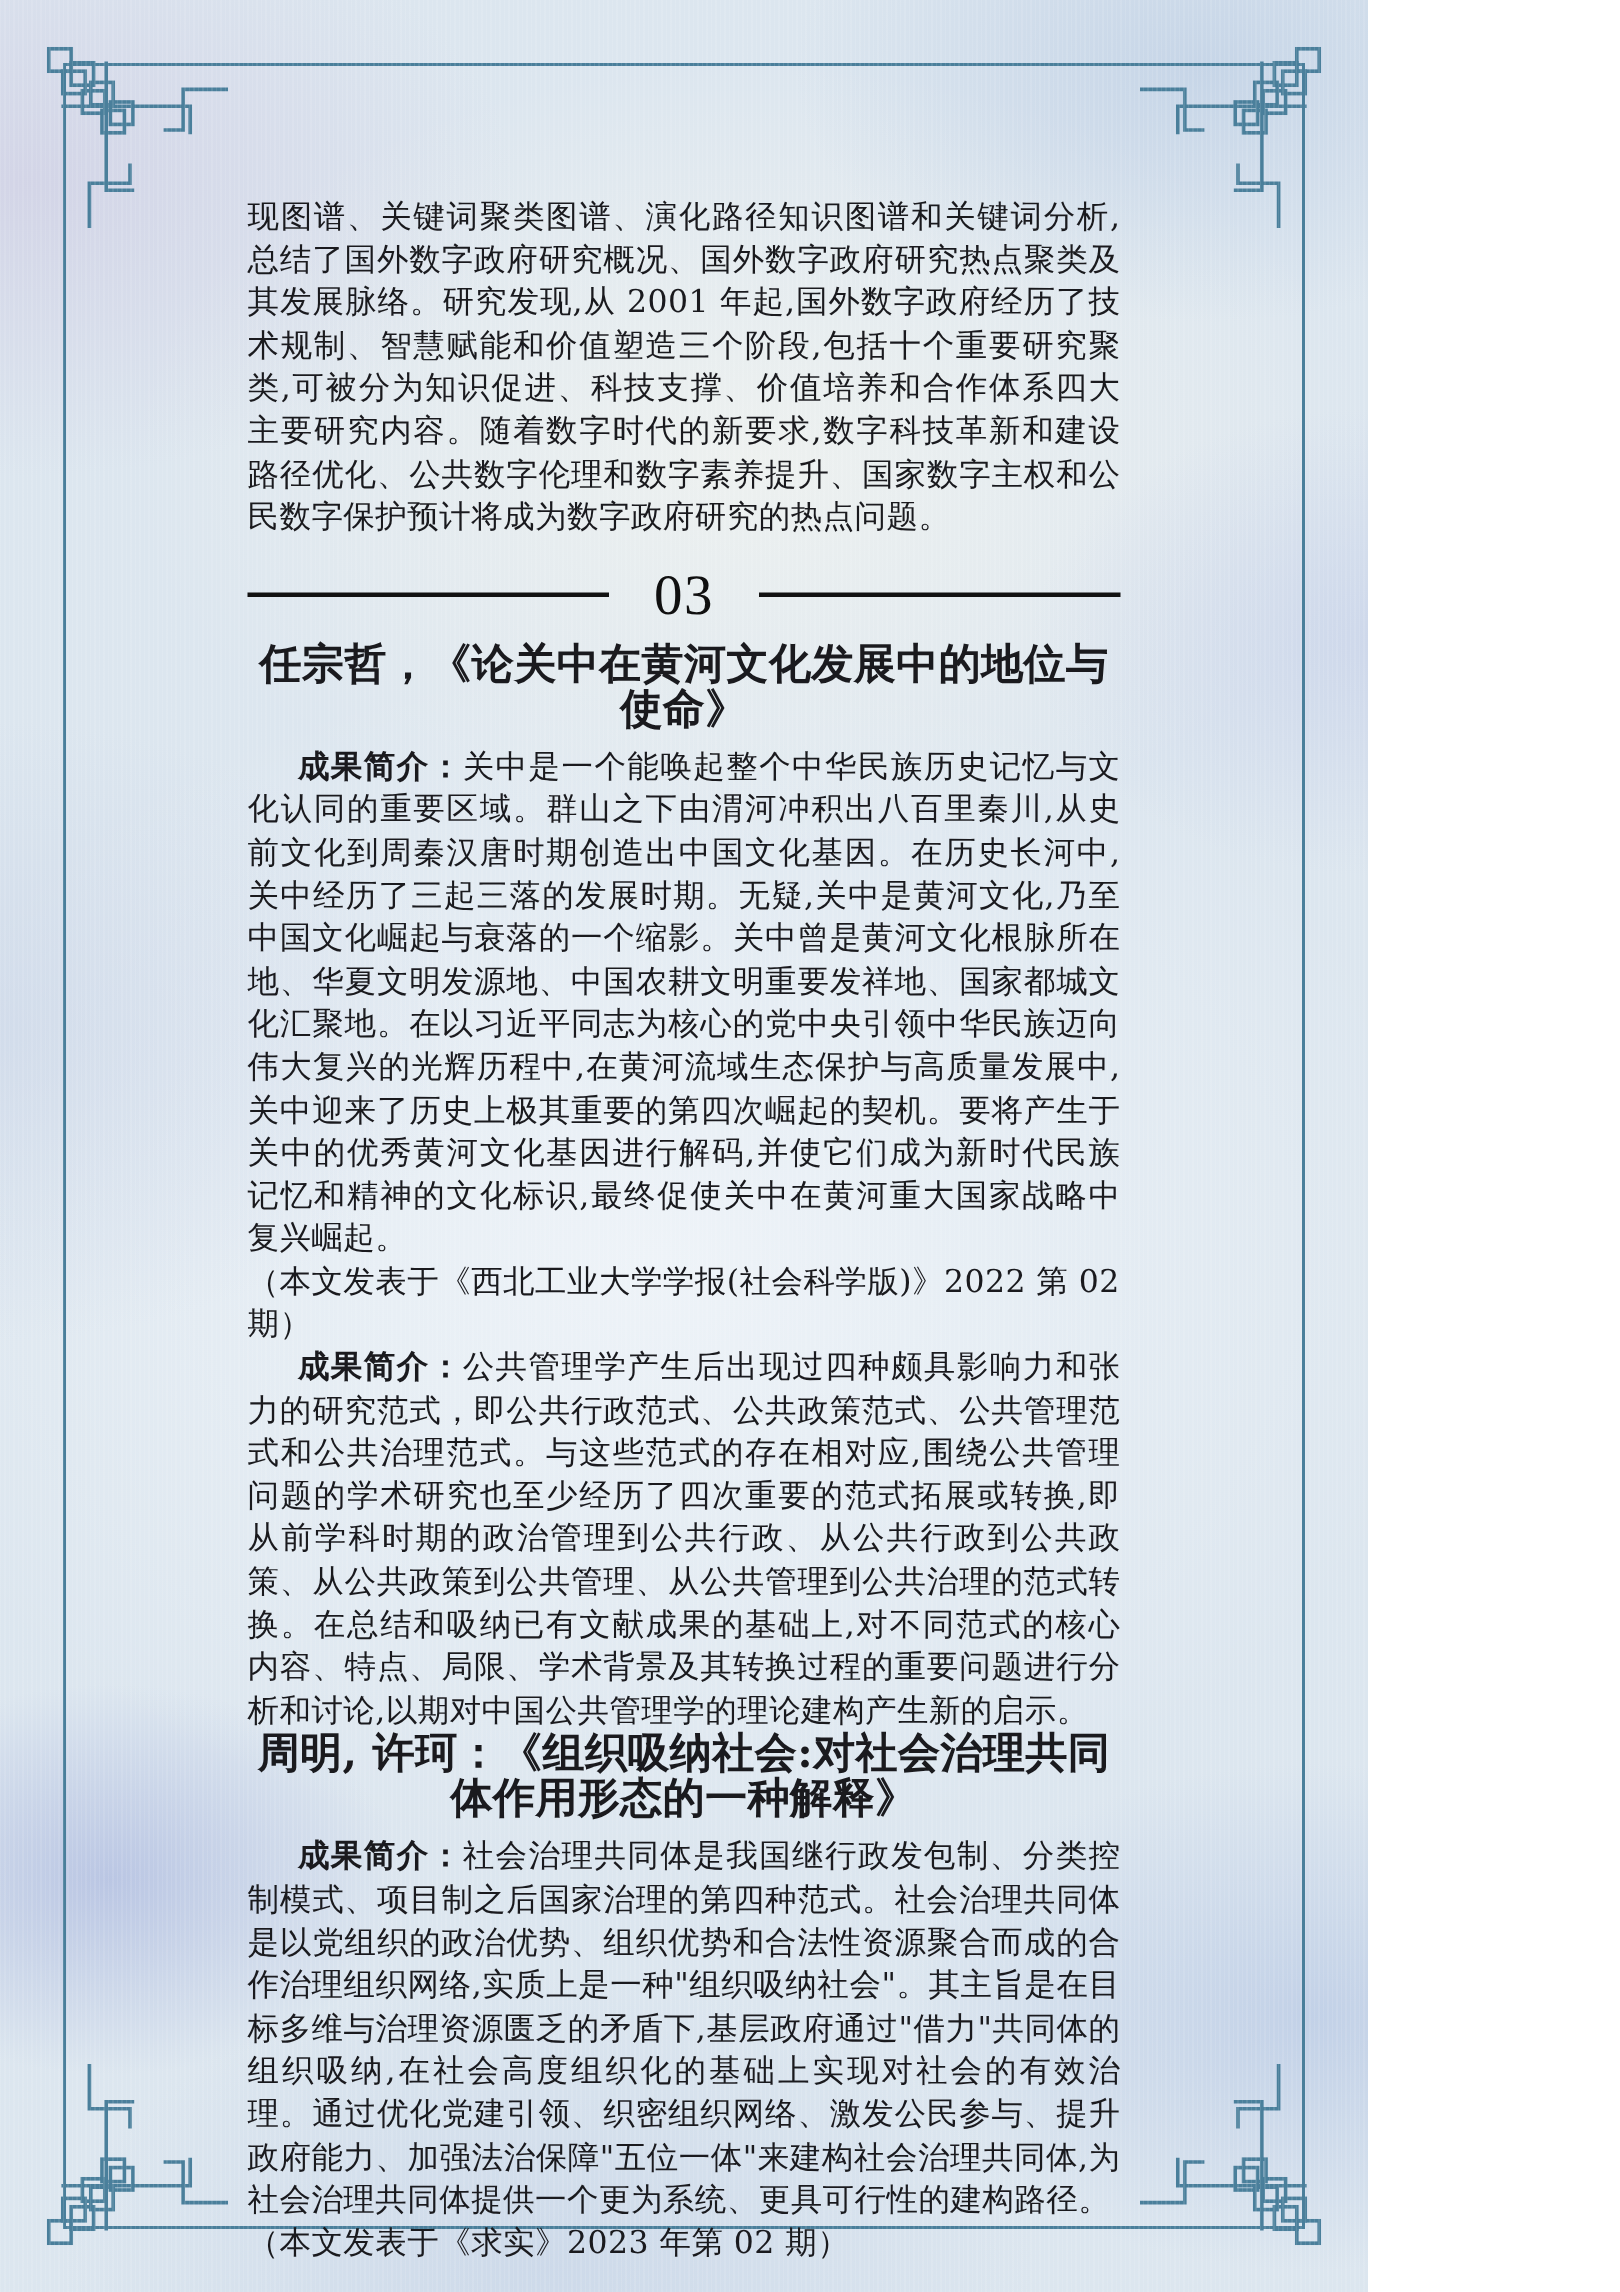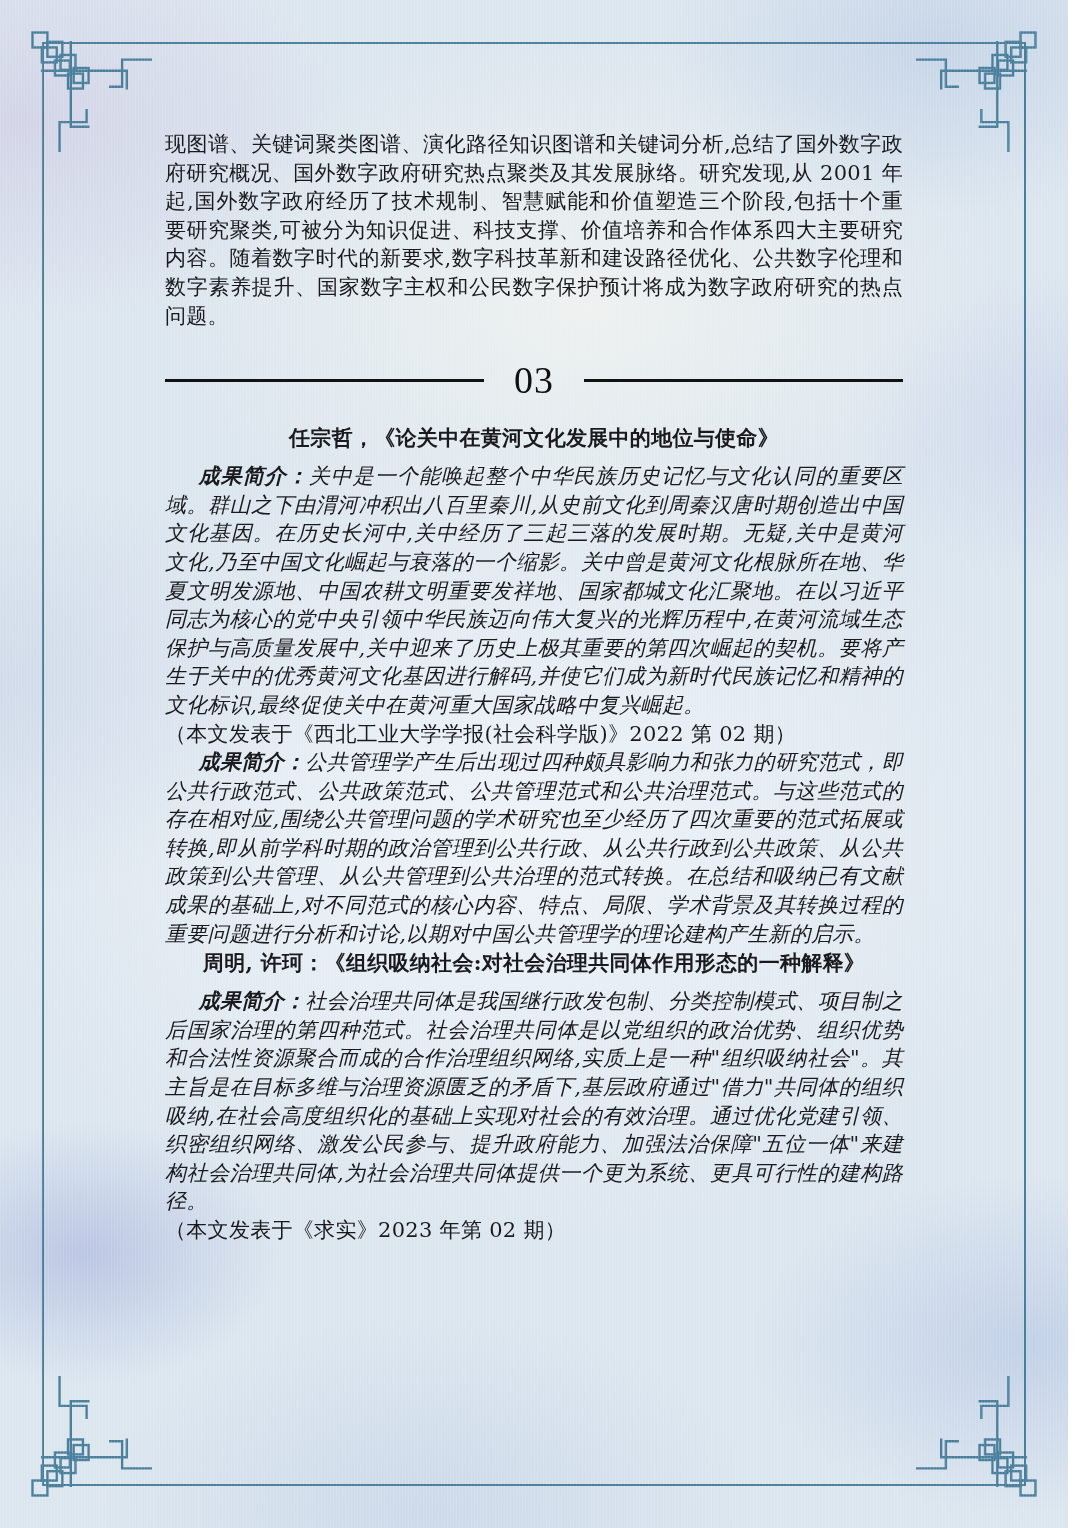--- a/index.html
+++ b/index.html
@@ -4,21 +4,21 @@
 <style>
   html, body { margin: 0; padding: 0; }
   body {
     width: 1080px; height: 1528px;
     overflow: hidden;
     font-family: "DejaVu Serif", "Liberation Serif", serif;
     color: #1a1a1e;
   }
   .page {
     position: relative;
-    width: 1068px; height: 1528px;
+    width: 912px; height: 1528px;
     background:
       radial-gradient(420px 260px at 88% 3%,  rgba(189,206,228,0.70), transparent 65%),
       radial-gradient(500px 300px at 2% 8%,   rgba(203,198,224,0.55), transparent 65%),
       radial-gradient(360px 240px at 101% 28%,rgba(196,206,232,0.60), transparent 65%),
       radial-gradient(520px 320px at -2% 45%, rgba(199,210,230,0.55), transparent 65%),
       radial-gradient(300px 200px at 8% 82%,  rgba(168,181,221,0.65), transparent 65%),
       radial-gradient(420px 260px at 96% 88%, rgba(177,195,226,0.60), transparent 65%),
       radial-gradient(500px 300px at 40% 99%, rgba(190,205,228,0.50), transparent 65%),
       radial-gradient(600px 380px at 55% 20%, rgba(252,250,240,0.55), transparent 70%),
       radial-gradient(760px 560px at 48% 55%, rgba(250,252,254,0.60), transparent 72%),
@@ -45,38 +45,38 @@
     position: absolute;
     left: 165px; right: 165px; top: 130px;
     z-index: 2;
     font-size: 21px;
     line-height: 28.6px;
     letter-spacing: 0.3px;
     text-align: justify;
   }
   p { margin: 0; }
   .para { text-align: justify; }
-  .para.indent { text-indent: 1.6em; font-style: italic; }
+  .para.indent { text-indent: 1.6em; }
   .label { font-weight: bold; }
   .source { text-align: left; }
 
   .divider {
     display: flex; align-items: center;
     margin: 13px 0 6px;
   }
   .dline { flex: 1; height: 3px; background: #121212; }
   .dnum {
     font-family: "Liberation Serif", "DejaVu Serif", serif;
     font-size: 38px; line-height: 42px;
     color: #101010;
-    margin: 16px 30px;
+    margin: 4px 30px;
     letter-spacing: 1px;
   }
   .title {
-    font-size: 21px; line-height: 30px;
+    font-size: 28px; line-height: 30px;
     font-weight: bold;
     text-align: center;
     margin: 0 0 9px 0;
     letter-spacing: 0.3px;
   }
   .hidden-defs { position: absolute; width: 0; height: 0; overflow: hidden; }
 </style>
 </head>
 <body>
 

